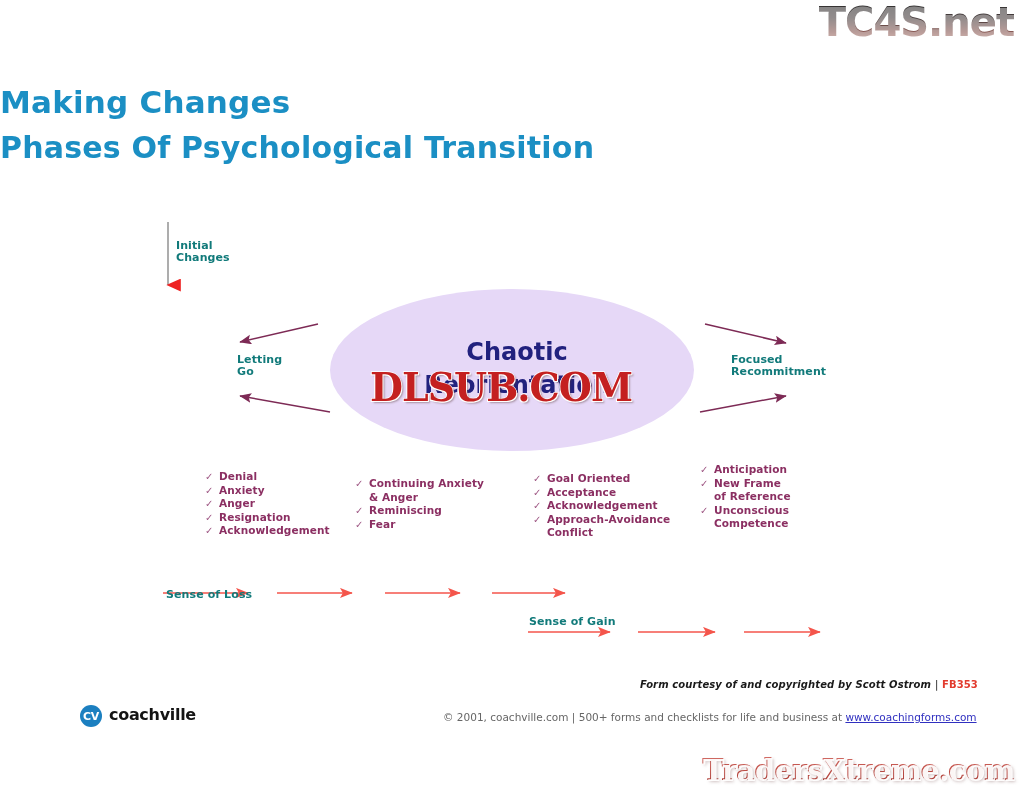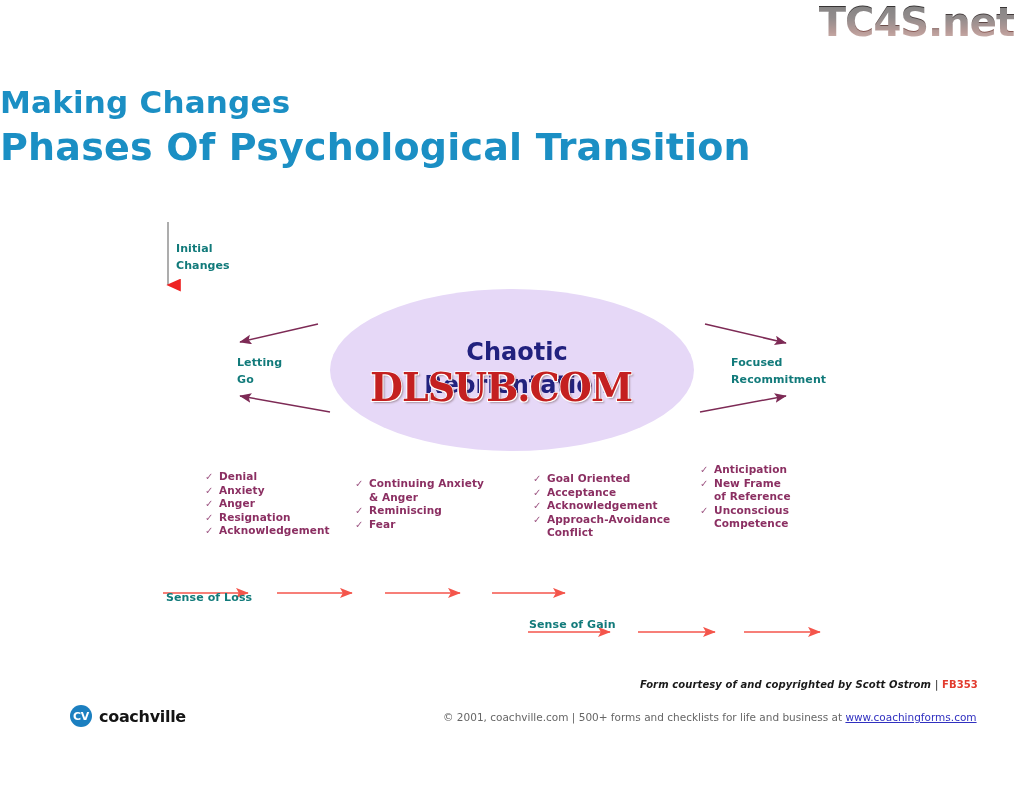--- a/index.html
+++ b/index.html
@@ -43,21 +43,21 @@
     left: 0;
     width: 1024px;
     text-align: left;
     color: #1b8fc4;
     font-family: "DejaVu Sans", sans-serif;
     font-weight: bold;
     font-size: 31px;
     line-height: 45px;
     letter-spacing: 0.2px;
   }
-  #title-block .line2 { font-size: 38px; }
+  #title-block .line2 { font-size: 30px; }
 
   
   #diagram {
     position: absolute;
     top: 0;
     left: 0;
     width: 1024px;
     height: 791px;
   }
   #diagram svg {
@@ -67,21 +67,21 @@
     height: 791px;
   }
 
   
   .teal-label {
     position: absolute;
     color: #117a7a;
     font-family: "DejaVu Sans", sans-serif;
     font-weight: bold;
     font-size: 11px;
-    line-height: 17px;
+    line-height: 12px;
     white-space: pre-line;
     letter-spacing: 0.1px;
   }
   #label-initial-changes { left: 176px; top: 240px; }
   #label-letting-go      { left: 237px; top: 354px; }
   #label-focused-recommit{ left: 731px; top: 354px; }
   #label-sense-of-loss   { left: 166px; top: 578px; margin-top: 11px; }
   #label-sense-of-gain   { left: 529px; top: 616px; }
 
   
@@ -172,24 +172,23 @@
     color: #666666;
   }
   #copyright-line a {
     color: #3030c0;
     text-decoration: underline;
   }
 
   
   #coachville-logo {
     position: absolute;
-    left: 70px;
+    left: 80px;
     top: 705px;
     display: flex;
-    align-items: center;
   }
   #coachville-logo .cv-badge {
     width: 22px;
     height: 22px;
     border-radius: 50%;
     background: #1b7fc0;
     color: #ffffff;
     font-family: "DejaVu Sans", sans-serif;
     font-weight: bold;
     font-size: 11px;
@@ -382,14 +381,15 @@
 
   <div id="copyright-line">
     <span>© 2001, coachville.com | 500+ forms and checklists for life and business at </span><a href="#">www.coachingforms.com</a>
   </div>
 
   <div id="coachville-logo">
     <div class="cv-badge">CV</div>
     <div class="cv-word">coachville</div>
   </div>
 
+  <div id="traders-logo">TradersXtreme.com</div>
 
 </div>
 
 </body></html>

